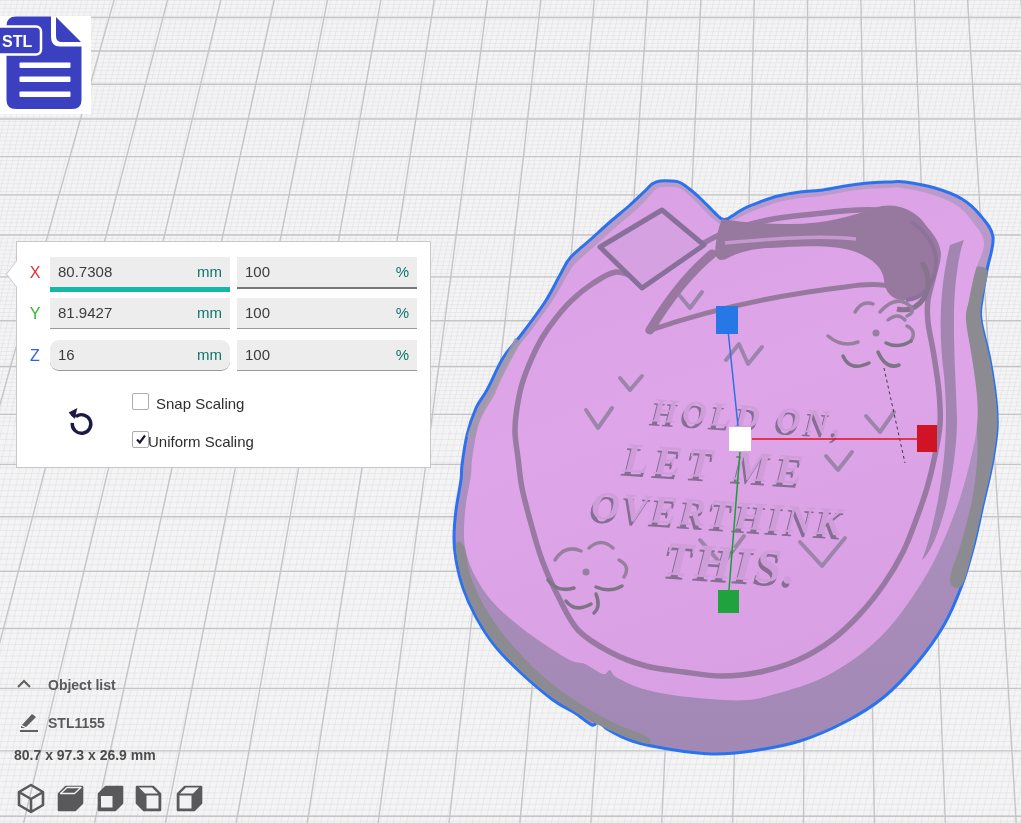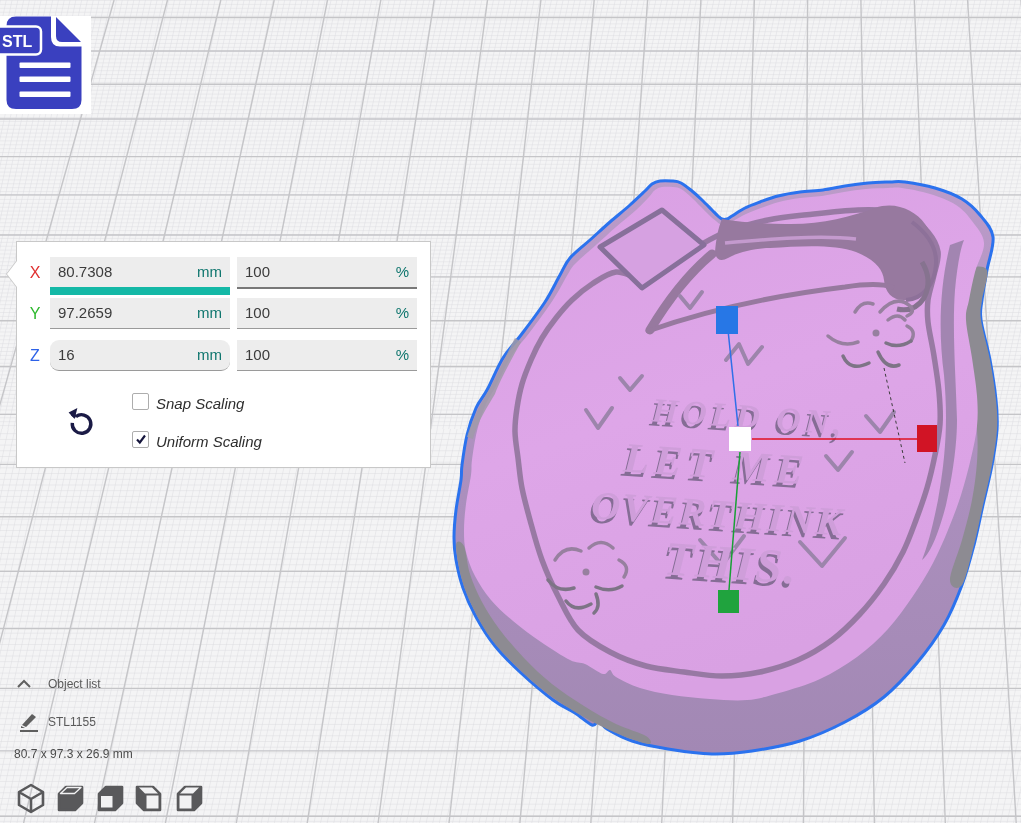--- a/index.html
+++ b/index.html
@@ -3,22 +3,22 @@
 <style>
 html,body{margin:0;padding:0;width:1021px;height:823px;overflow:hidden;background:#f4f4f5;font-family:"Liberation Sans",sans-serif;}
 .abs{position:absolute;}
 #panel{left:16px;top:241px;width:413px;height:225px;background:#fff;border:1px solid #c8c8c8;z-index:30;}
 #panel .notch{position:absolute;left:-10px;top:19px;width:0;height:0;border-top:13px solid transparent;border-bottom:13px solid transparent;border-right:10px solid #fff;filter:drop-shadow(-1px 0 0 #c8c8c8);}
 .axlabel{position:absolute;width:20px;font-size:16px;text-align:center;}
 .field{position:absolute;width:180px;height:30px;background:#ededed;}
 .field .val{position:absolute;left:8px;top:6px;font-size:15px;color:#3c3c3c;}
 .field .unit{position:absolute;right:8px;top:6px;font-size:15px;color:#0f766e;}
 .cb{position:absolute;width:15px;height:15px;background:#fff;border:1px solid #adadad;border-radius:2px;}
-.cblabel{position:absolute;font-size:15px;color:#2e2e2e;font-style:italic;}
-.olabel{position:absolute;font-size:12px;color:#5a5a5a;z-index:20;}
+.cblabel{position:absolute;font-size:15px;color:#2e2e2e;}
+.olabel{position:absolute;font-size:14px;color:#5a5a5a;z-index:20;font-weight:bold;}
 </style></head>
 <body>
 <svg class="abs" style="left:0;top:0;z-index:1" width="1021" height="823" viewBox="0 0 1021 823">
  <defs>
   <pattern id="fineT" width="5.8" height="3.9" patternUnits="userSpaceOnUse" patternTransform="skewX(-12)">
     <path d="M 5.8 0 L 0 0 0 3.9" fill="none" stroke="#dddde1" stroke-width="1"></path>
   </pattern>
   <pattern id="fineB" width="6.6" height="5.7" patternUnits="userSpaceOnUse" patternTransform="skewX(-12)">
     <path d="M 6.6 0 L 0 0 0 5.7" fill="none" stroke="#dcdce0" stroke-width="1"></path>
   </pattern>
@@ -173,30 +173,30 @@
   <rect x="19.5" y="60.5" width="51" height="5.5" rx="1" fill="#fff"></rect>
   <rect x="19.5" y="75.5" width="51" height="5.5" rx="1" fill="#fff"></rect>
 </svg>
 </div>
 
 <div id="panel" class="abs">
   <div class="notch"></div>
   <div class="axlabel" style="left:8px;top:22px;color:#e03131;">X</div>
   <div class="axlabel" style="left:8px;top:63px;color:#2db82d;">Y</div>
   <div class="axlabel" style="left:8px;top:105px;color:#2d62e8;">Z</div>
-  <div class="field" style="left:33px;top:15px;border-bottom:8px solid #14b8a6;">
+  <div class="field" style="left:33px;top:15px;border-bottom:5px solid #14b8a6;">
       <span class="val">80.7308</span>
       <span class="unit">mm</span>
     </div>
   <div class="field" style="left:220px;top:15px;border-bottom:2px solid #787878;">
       <span class="val">100</span>
       <span class="unit">%</span>
     </div>
   <div class="field" style="left:33px;top:56px;border-bottom:1px solid #9a9a9a;">
-      <span class="val">97.2659</span>
+      <span class="val">81.9427</span>
       <span class="unit">mm</span>
     </div>
   <div class="field" style="left:220px;top:56px;border-bottom:1px solid #9a9a9a;">
       <span class="val">100</span>
       <span class="unit">%</span>
     </div>
   <div class="field" style="left:33px;top:98px;border-bottom:1px solid #9a9a9a;border-radius:9px;">
       <span class="val">16</span>
       <span class="unit">mm</span>
     </div>
@@ -208,21 +208,21 @@
     <path d="M 7.9,10.6 A 9.3,9.3 0 1 1 4.3,16.9" fill="none" stroke="#1b1b46" stroke-width="3.4"></path>
     <path d="M 7.9,10.6 L 4.0,8.2" stroke="#1b1b46" stroke-width="3.4"></path>
     <path d="M 0.6,6.4 L 9.4,2.0 L 6.6,13.0 Z" fill="#1b1b46"></path>
   </svg>
   <div class="cb" style="left:115px;top:151px;"></div>
   <div class="cblabel" style="left:139px;top:153px;">Snap Scaling</div>
   <div class="cb" style="left:115px;top:189px;"></div>
   <svg class="abs" style="left:118px;top:192px;" width="12" height="11" viewBox="0 0 12 11">
     <path d="M 2,5.5 L 4.8,8.5 L 10,1.5" fill="none" stroke="#15153c" stroke-width="2.1"></path>
   </svg>
-  <div class="cblabel" style="left:139px;top:191px;">Uniform Scaling</div>
+  <div class="cblabel" style="left:131px;top:191px;">Uniform Scaling</div>
 </div>
 
 <svg class="abs" style="left:17px;top:783px;z-index:20" width="210" height="32" viewBox="0 0 210 32">
  <g stroke="#59595b" stroke-width="2.6" stroke-linejoin="round" fill="none">
   <g transform="translate(1,2)">
     <path d="M 13,0 L 25,7 L 25,20 L 13,27 L 1,20 L 1,7 Z M 1,7 L 13,14 L 25,7 M 13,14 L 13,27"></path>
   </g>
   <g transform="translate(40,2)">
     <path d="M 2,9 L 9,2 L 25,2 L 25,18 L 18,25 L 2,25 Z" fill="#59595b"></path>
     <path d="M 3.5,8.5 L 10,2.5 L 24,2.5 L 17.5,8.5 Z" fill="none" stroke="#f2f2f3" stroke-width="1.3"></path>

